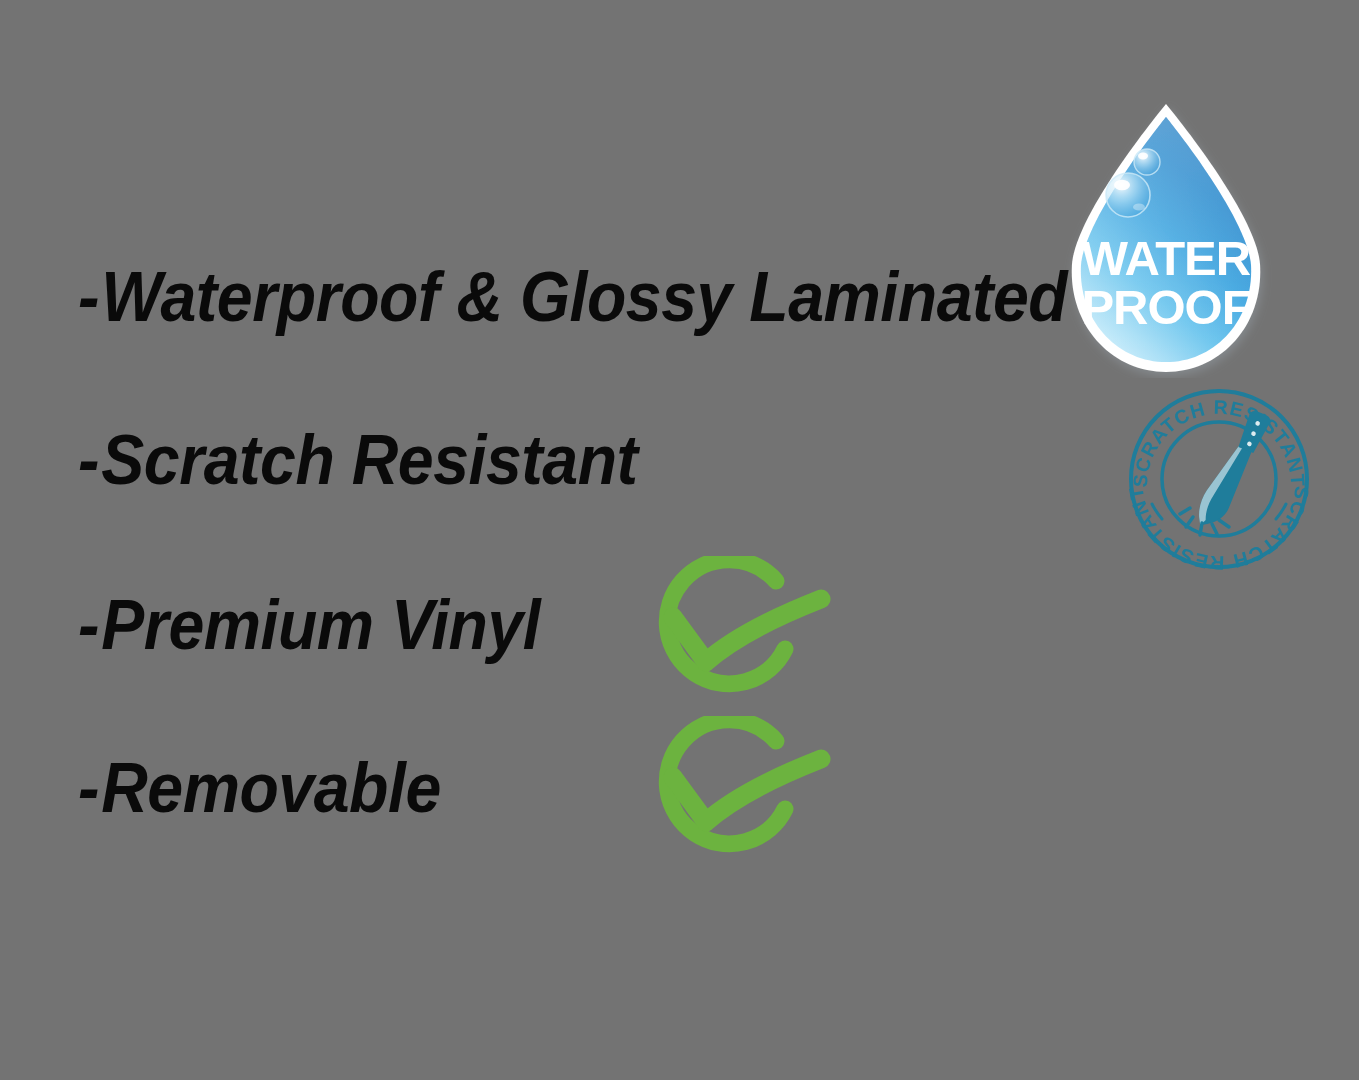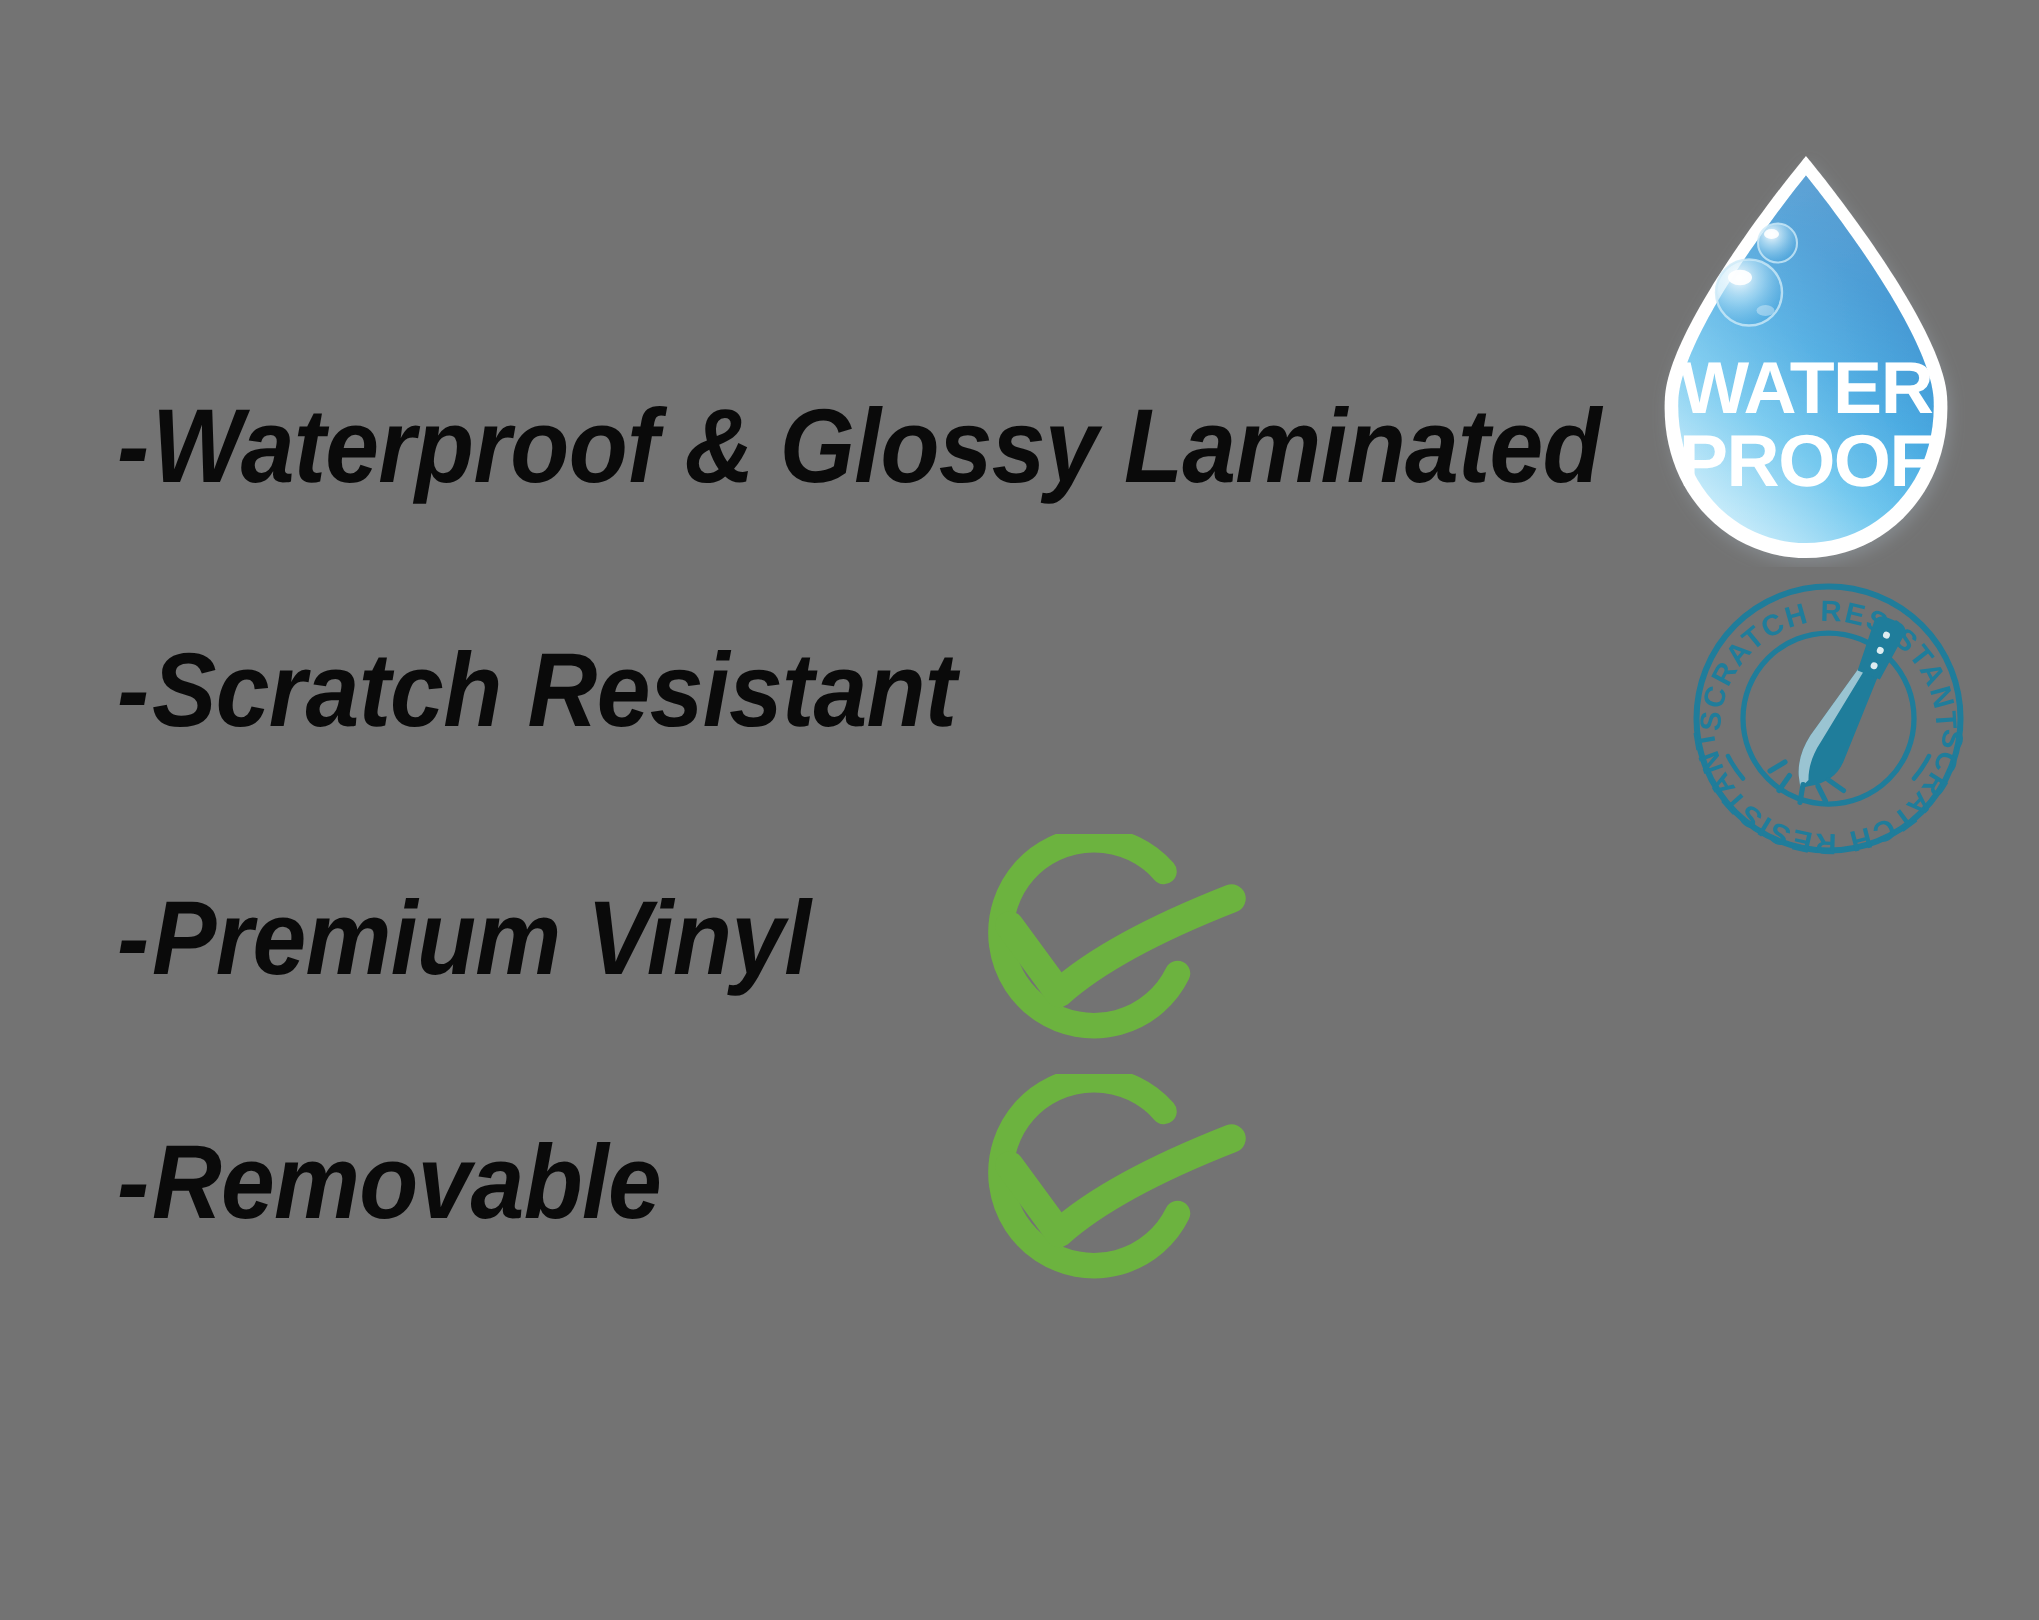--- a/index.html
+++ b/index.html
@@ -45,21 +45,21 @@
     letter-spacing: 2px;
   }
   .fl-0 { top: 262px; }
   .fl-1 { top: 425px; }
   .fl-2 { top: 590px; }
   .fl-3 { top: 753px; }
 
   
   .droplet-badge {
     position: absolute;
-    left: 1098px;
+    left: 1060px;
     top: 100px;
     width: 212px;
     height: 278px;
   }
   .droplet-badge svg { display: block; width: 100%; height: 100%; }
 
   
   .scratch-badge {
     position: absolute;
     left: 1126px;

